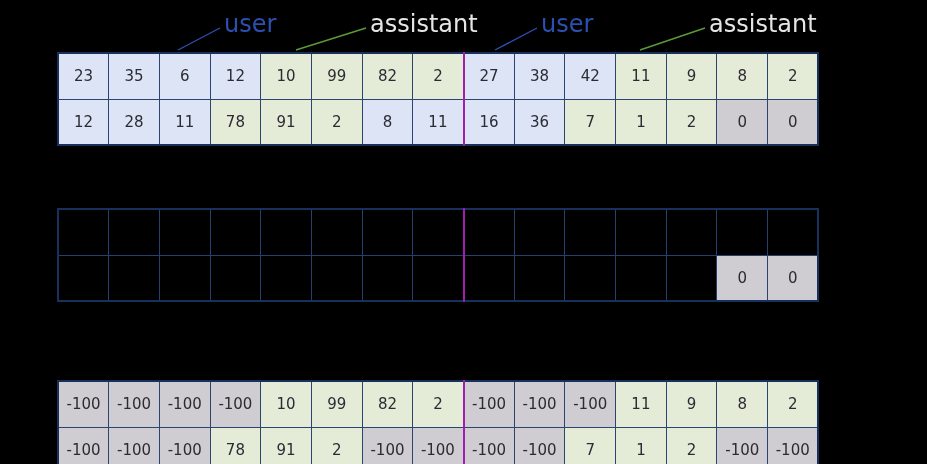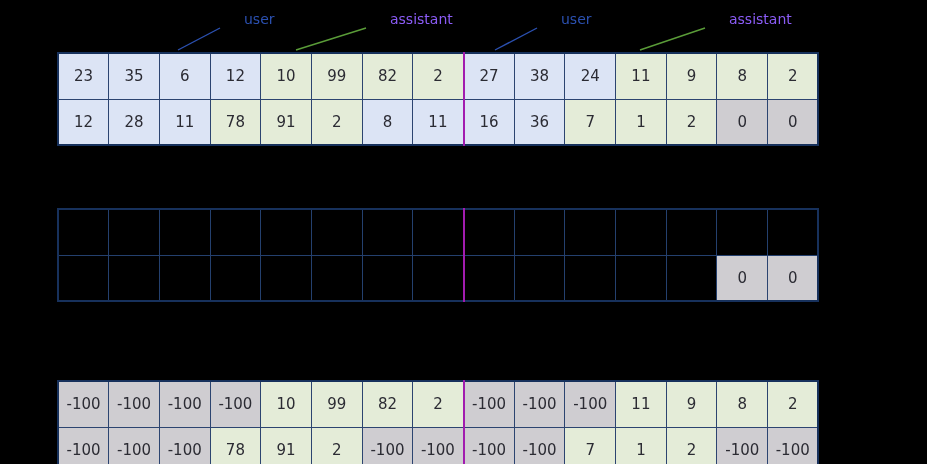--- a/index.html
+++ b/index.html
@@ -24,27 +24,26 @@
   }
 
   
   .annot-layer {
     position: absolute;
     left: 0; top: 0;
     width: 927px; height: 52px;
   }
   .annot-label {
     position: absolute;
-    font-size: 14px;
+    font-size: 24px;
     line-height: 1;
     white-space: nowrap;
-    margin-left: 20px;
   }
   .annot-label.role-user { color: #2b50b0; }
-  .annot-label.role-assistant { color: #8b5cf6; }
+  .annot-label.role-assistant { color: #e5e5e5; }
   .leader-svg {
     position: absolute;
     left: 0; top: 0;
     width: 927px; height: 52px;
     overflow: visible;
   }
 
   
   .grid {
     position: absolute;
@@ -113,21 +112,21 @@
           <td class="fill-user">23</td>
           <td class="fill-user">35</td>
           <td class="fill-user">6</td>
           <td class="fill-user">12</td>
           <td class="fill-assistant">10</td>
           <td class="fill-assistant">99</td>
           <td class="fill-assistant">82</td>
           <td class="fill-assistant">2</td>
           <td class="fill-user seg-start">27</td>
           <td class="fill-user">38</td>
-          <td class="fill-user">24</td>
+          <td class="fill-user">42</td>
           <td class="fill-assistant">11</td>
           <td class="fill-assistant">9</td>
           <td class="fill-assistant">8</td>
           <td class="fill-assistant">2</td>
         </tr>
         <tr>
           <td class="fill-user">12</td>
           <td class="fill-user">28</td>
           <td class="fill-user">11</td>
           <td class="fill-assistant">78</td>

